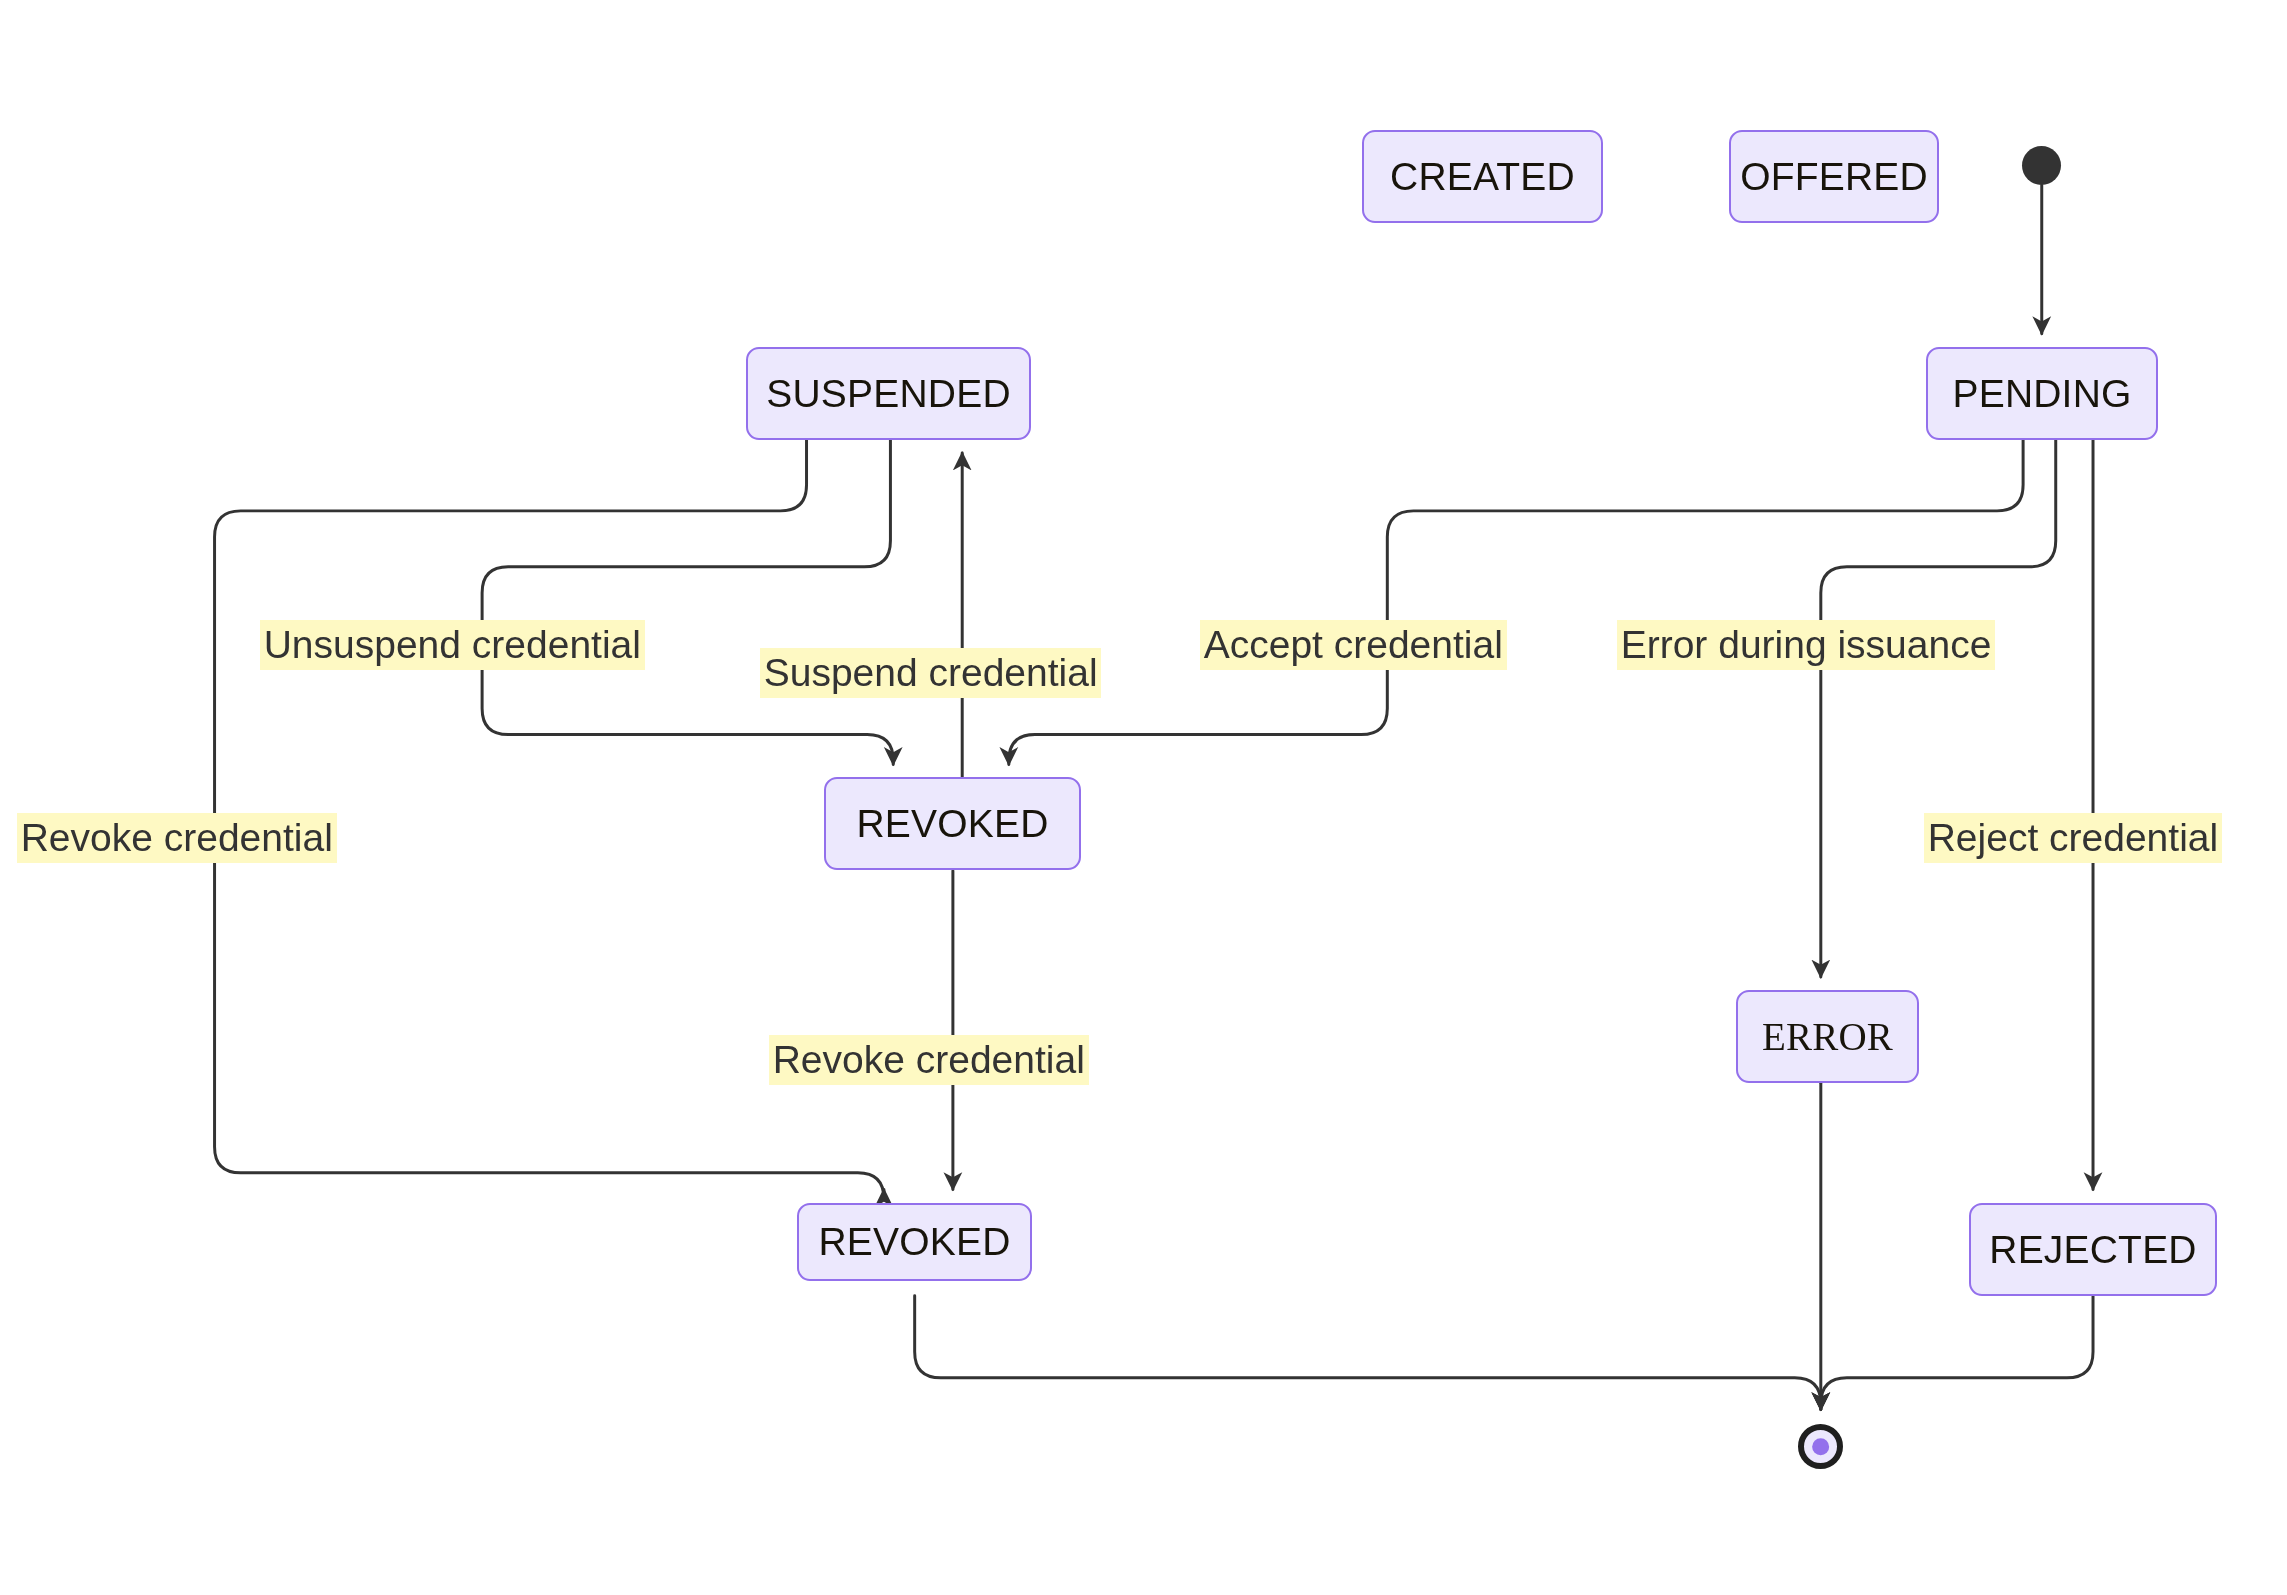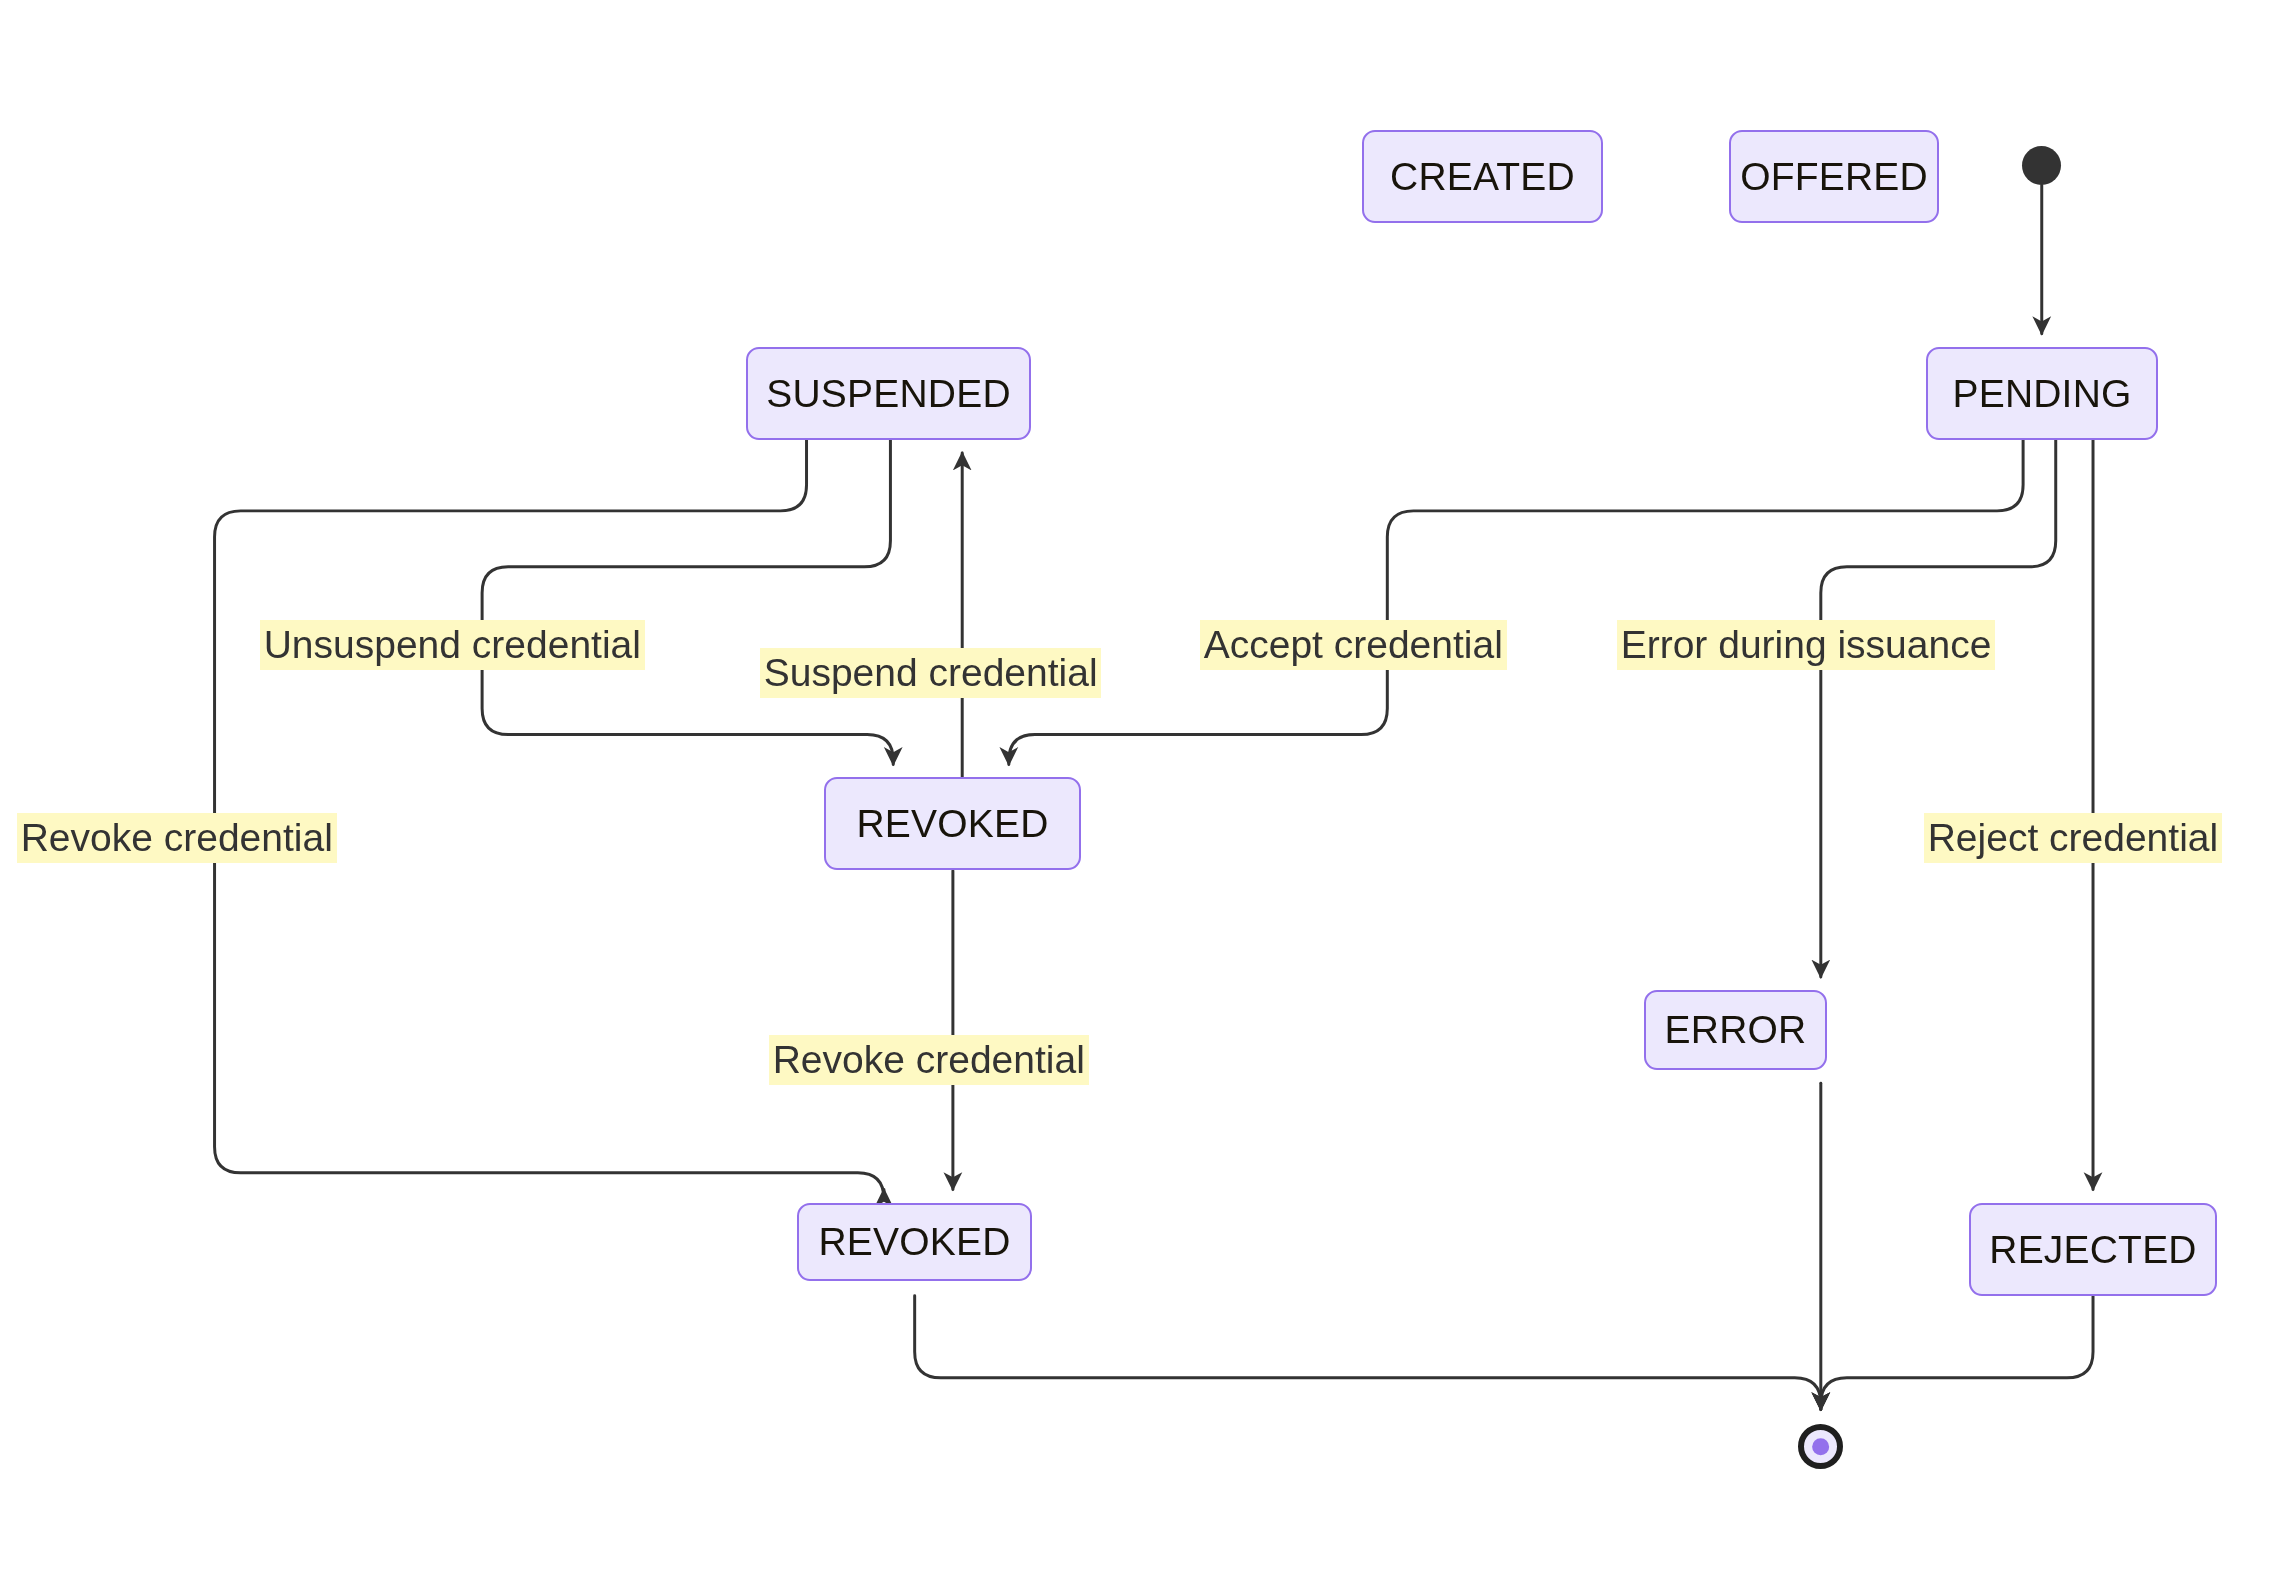--- a/index.html
+++ b/index.html
@@ -142,21 +142,21 @@
   </div>
   <div class="state-node" style="left:1926px; top:347px; width:232px; height:93px;">
     <span>PENDING</span>
   </div>
   <div class="state-node" style="left:746px; top:347px; width:285px; height:93px;">
     <span>SUSPENDED</span>
   </div>
   <div class="state-node" style="left:824px; top:777px; width:257px; height:93px;">
     <span>REVOKED</span>
   </div>
-  <div class="state-node" style="left:1644px; top:990px; width:183px; height:80px;">
+  <div class="state-node" style="left:1736px; top:990px; width:183px; height:93px;font-family:Liberation Serif, serif;">
     <span>ERROR</span>
   </div>
   <div class="state-node" style="left:797px; top:1203px; width:235px; height:78px;">
     <span>REVOKED</span>
   </div>
   <div class="state-node" style="left:1969px; top:1203px; width:248px; height:93px;">
     <span>REJECTED</span>
   </div>
 
   <div class="edge-label" style="left:260px; top:620px;">Unsuspend credential</div>

